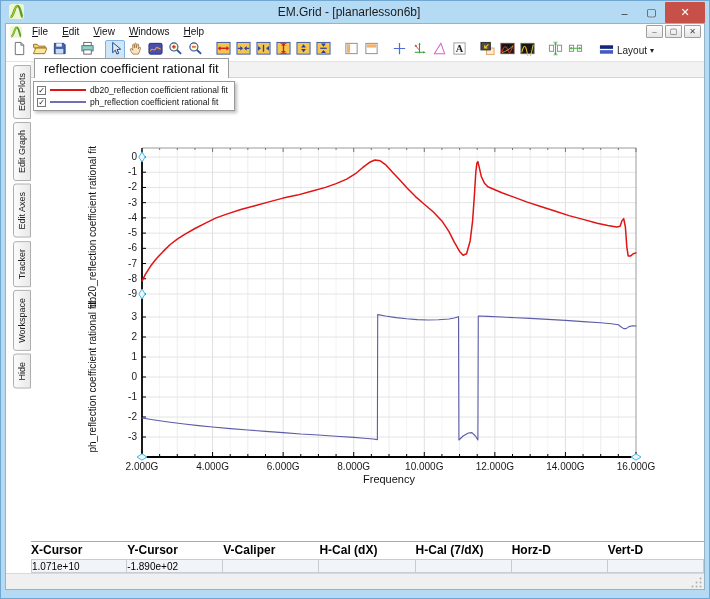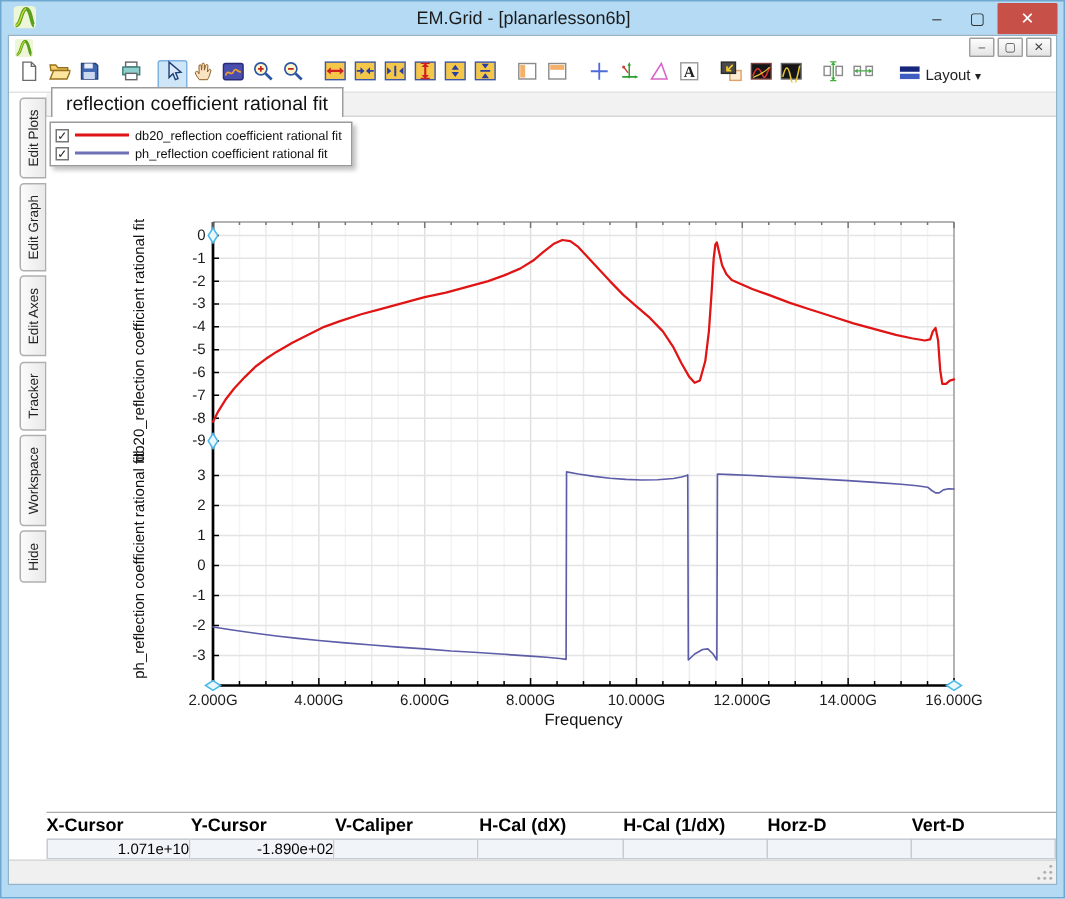--- a/index.html
+++ b/index.html
@@ -40,21 +40,21 @@
   
   .legend { position:absolute; left:2px; top:3px; background:#fff; border:1px solid #9a9a9a; box-shadow:2px 2px 3px rgba(0,0,0,.25); padding:2px 6px 2px 3px; z-index:5; }
   .leg-row { display:flex; align-items:center; height:12px; gap:4px; }
   .leg-check { width:9px; height:9px; border:1px solid #777; background:#fff; font-size:8px; line-height:8px; text-align:center; color:#222; }
   .leg-line { width:36px; height:0; border-top-width:2px; border-top-style:solid; }
   .leg-label { font-size:8.5px; color:#111; white-space:nowrap; }
   
   .status-table { border-top:1px solid #a9a9a9; margin-left:25px; }
   .st-row { display:grid; grid-template-columns:repeat(7,1fr); }
   .st-h { font-size:12px; font-weight:bold; color:#000; padding:1px 0 2px; }
-  .st-v { font-size:10px; color:#000; text-align:right; background:#f1f4f8; border:1px solid #c6ccd4; border-left:none; padding:1px 0 2px; height:14px; }
+  .st-v { font-size:10px; color:#000; text-align:left; background:#f1f4f8; border:1px solid #c6ccd4; border-left:none; padding:1px 0 2px; height:14px; }
   .st-v:first-child { border-left:1px solid #c6ccd4; }
   
   .statusbar { height:16px; background:#f0f0f0; border-top:1px solid #d9d9d9; position:relative; }
   .grip { position:absolute; right:1px; bottom:1px; width:13px; height:13px; }
 </style>
 </head>
 <body>
 
 <div class="window">
   <div class="titlebar">
@@ -75,20 +75,21 @@
 
   <div class="client">
     <div class="menubar">
       <span class="menu-appicon">
         <svg viewBox="0 0 16 16">
             <rect width="16" height="16" rx="3" fill="#edf6d6"></rect>
             <path d="M1.5 14C5.5 14 5.5 2 9 2s4 12 5.5 12" fill="none" stroke="#5a9e1e" stroke-width="2.6"></path>
             <path d="M1.5 14C5.5 14 5.5 2 9 2" fill="none" stroke="#c6de32" stroke-width="1"></path>
           </svg>
       </span>
+      <span id="menu-items"><span class="mi"><u>F</u>ile</span><span class="mi"><u>E</u>dit</span><span class="mi"><u>V</u>iew</span><span class="mi"><u>W</u>indows</span><span class="mi"><u>H</u>elp</span></span>
       <span class="mdi-controls" id="mdi-controls">
           <span class="mdibtn">–</span>
           <span class="mdibtn">▢</span>
           <span class="mdibtn">✕</span>
         </span>
     </div>
 
     <div class="toolbar" id="toolbar">
         <div class="tbtn">
           <span><svg viewBox="0 0 16 16" width="15" height="15">
@@ -467,21 +468,21 @@
         </div>
       </div>
     </div>
 
     <div class="status-table" id="status-table">
         <div class="st-row">
           <div class="st-h">X-Cursor</div>
           <div class="st-h">Y-Cursor</div>
           <div class="st-h">V-Caliper</div>
           <div class="st-h">H-Cal (dX)</div>
-          <div class="st-h">H-Cal (1/dX)</div>
+          <div class="st-h">H-Cal (7/dX)</div>
           <div class="st-h">Horz-D</div>
           <div class="st-h">Vert-D</div>
         </div>
         <div class="st-row">
           <div class="st-v">1.071e+10</div>
           <div class="st-v">-1.890e+02</div>
           <div class="st-v"></div>
           <div class="st-v"></div>
           <div class="st-v"></div>
           <div class="st-v"></div>

